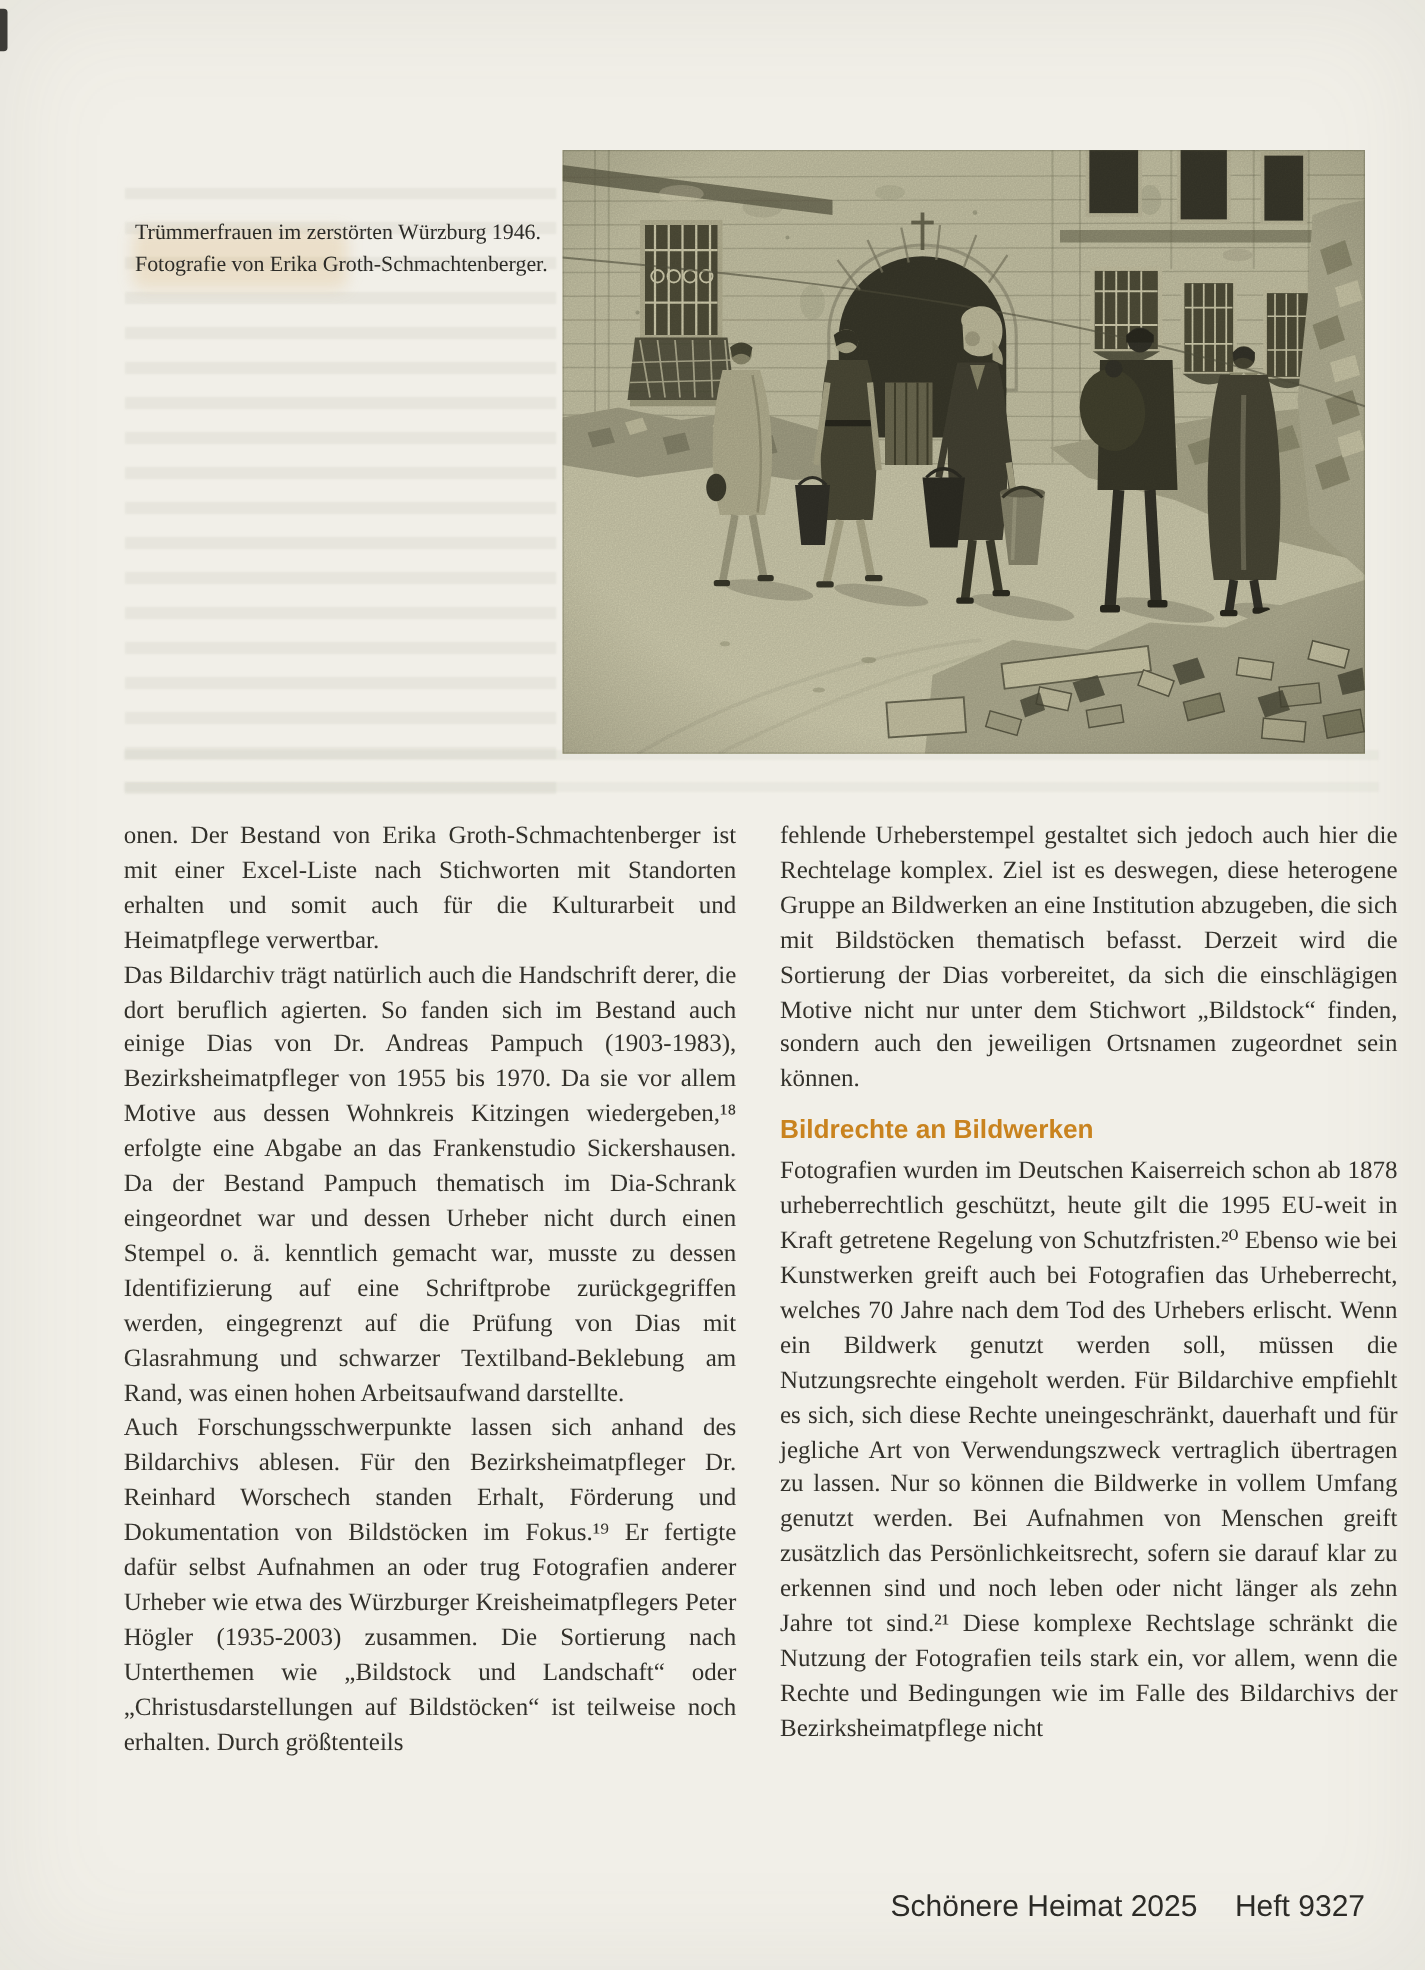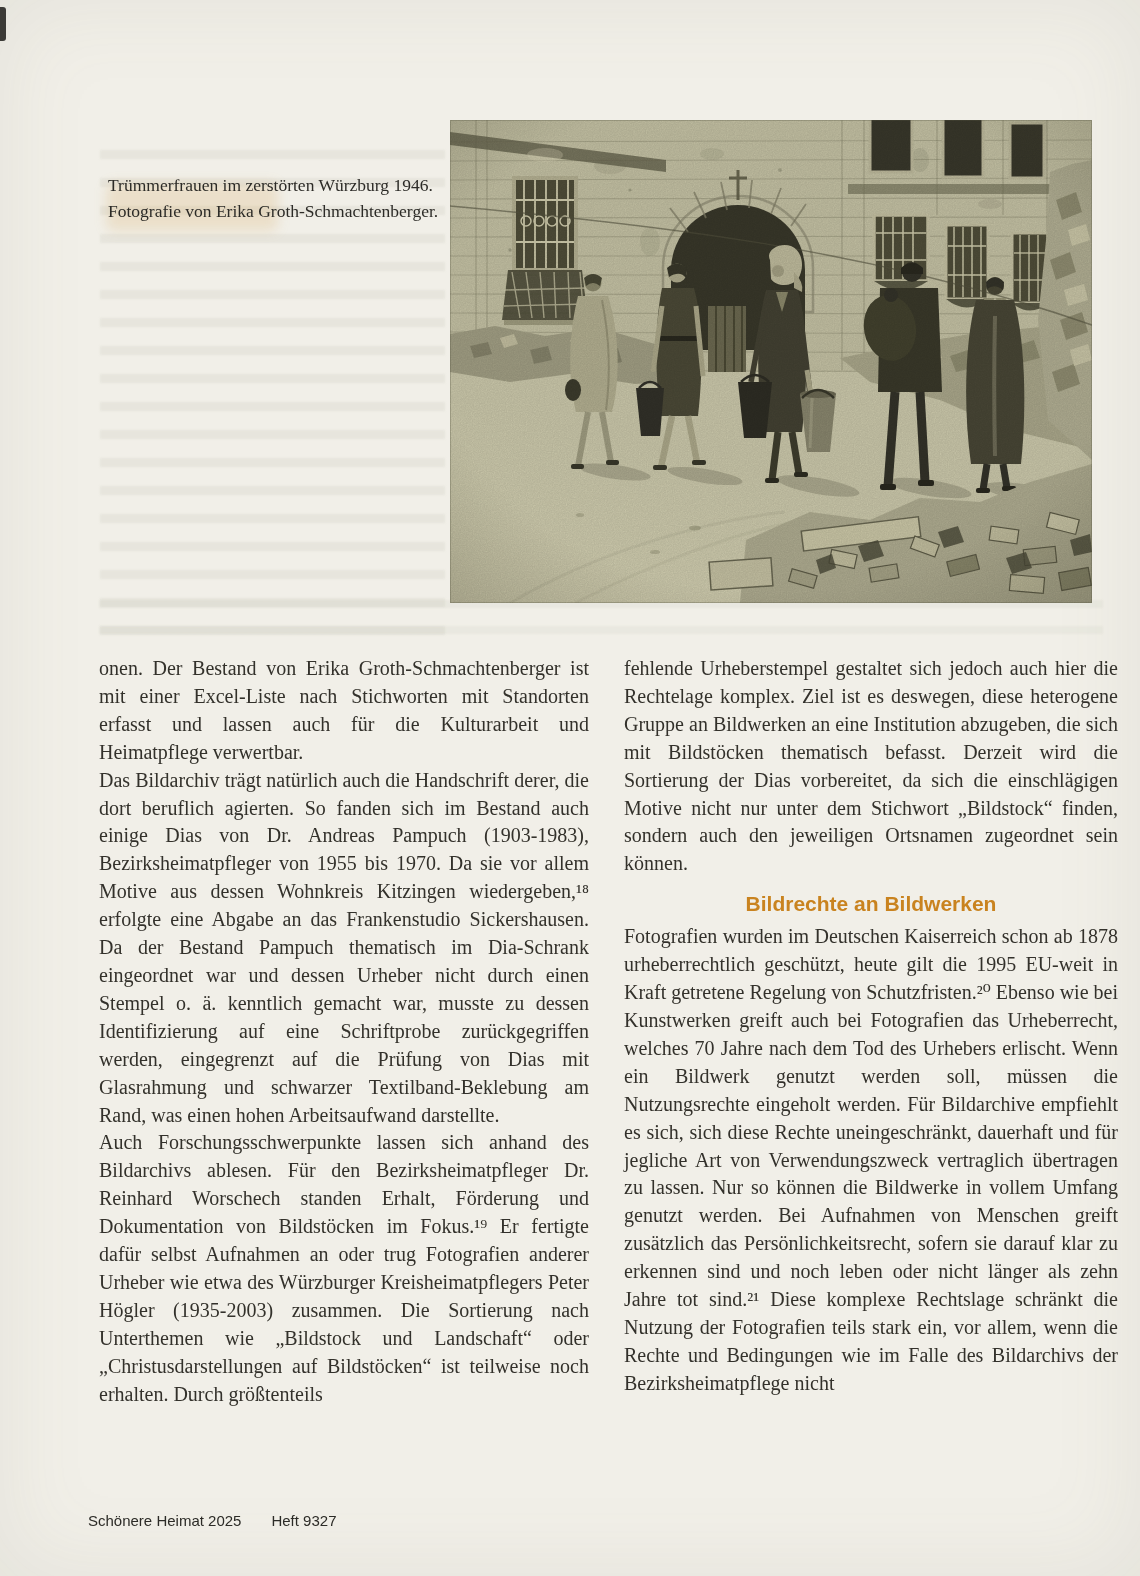--- a/index.html
+++ b/index.html
@@ -40,27 +40,27 @@
     hyphens:auto;-webkit-hyphens:auto;
   }
   .col p{margin:0;}
   .col-left{left:99px;width:490px;}
   .col-right{left:624px;width:494px;}
   .section-heading{
     font-family:"Liberation Sans","DejaVu Sans",sans-serif;
     font-weight:bold;font-size:21px;line-height:24px;
     color:#c9831f;
     margin:14px 0 7px 0;
-    text-align:center;
+    text-align:left;
   }
   .footer{
     position:absolute;left:88px;right:48px;top:1512px;
-    display:flex;justify-content:flex-start;align-items:baseline;
+    display:flex;justify-content:flex-end;align-items:baseline;
     font-family:"Liberation Sans","DejaVu Sans",sans-serif;
-    font-size:15px;color:#2c2b27;
+    font-size:24px;color:#2c2b27;
   }
   .footer .left-group{display:flex;gap:30px;}
 </style>
 </head>
 <body>
 
 <div class="page">
 
   <div class="scan-mark"></div>
 
@@ -405,21 +405,21 @@
         </g>
       </g>
 
       <rect x="0" y="0" width="642" height="483" fill="url(#vignette)"></rect>
       <rect x="0" y="0" width="642" height="483" filter="url(#grain)" opacity="0.13"></rect>
       <rect x="0.5" y="0.5" width="641" height="482" fill="none" stroke="#54523e" stroke-opacity="0.3"></rect>
     </svg>
   </div>
 
   <div class="col col-left">
-    <p>onen. Der Bestand von Erika Groth-Schmachtenberger ist mit einer Excel-Liste nach Stichworten mit Standorten erfasst und lassen auch für die Kulturarbeit und Heimatpflege verwertbar.</p>
+    <p>onen. Der Bestand von Erika Groth-Schmachtenberger ist mit einer Excel-Liste nach Stichworten mit Standorten erhalten und somit auch für die Kulturarbeit und Heimatpflege verwertbar.</p>
     <p>Das Bildarchiv trägt natürlich auch die Handschrift derer, die dort beruflich agierten. So fanden sich im Bestand auch einige Dias von Dr. Andreas Pampuch (1903-1983), Bezirksheimatpfleger von 1955 bis 1970. Da sie vor allem Motive aus dessen Wohnkreis Kitzingen wiedergeben,¹⁸ erfolgte eine Abgabe an das Frankenstudio Sickershausen. Da der Bestand Pampuch thematisch im Dia-Schrank eingeordnet war und dessen Urheber nicht durch einen Stempel o. ä. kenntlich gemacht war, musste zu dessen Identifizierung auf eine Schriftprobe zurückgegriffen werden, eingegrenzt auf die Prüfung von Dias mit Glasrahmung und schwarzer Textilband-Beklebung am Rand, was einen hohen Arbeitsaufwand darstellte.</p>
     <p>Auch Forschungsschwerpunkte lassen sich anhand des Bildarchivs ablesen. Für den Bezirksheimatpfleger Dr. Reinhard Worschech standen Erhalt, Förderung und Dokumentation von Bildstöcken im Fokus.¹⁹ Er fertigte dafür selbst Aufnahmen an oder trug Fotografien anderer Urheber wie etwa des Würzburger Kreisheimatpflegers Peter Högler (1935-2003) zusammen. Die Sortierung nach Unterthemen wie „Bildstock und Landschaft“ oder „Christusdarstellungen auf Bildstöcken“ ist teilweise noch erhalten. Durch größtenteils</p>
   </div>
 
   <div class="col col-right">
     <p>fehlende Urheberstempel gestaltet sich jedoch auch hier die Rechtelage komplex. Ziel ist es deswegen, diese heterogene Gruppe an Bildwerken an eine Institution abzugeben, die sich mit Bildstöcken thematisch befasst. Derzeit wird die Sortierung der Dias vorbereitet, da sich die einschlägigen Motive nicht nur unter dem Stichwort „Bildstock“ finden, sondern auch den jeweiligen Ortsnamen zugeordnet sein können.</p>
     <h2 class="section-heading">Bildrechte an Bildwerken</h2>
     <p>Fotografien wurden im Deutschen Kaiserreich schon ab 1878 urheberrechtlich geschützt, heute gilt die 1995 EU-weit in Kraft getretene Regelung von Schutzfristen.²⁰ Ebenso wie bei Kunstwerken greift auch bei Fotografien das Urheberrecht, welches 70 Jahre nach dem Tod des Urhebers erlischt. Wenn ein Bildwerk genutzt werden soll, müssen die Nutzungsrechte eingeholt werden. Für Bildarchive empfiehlt es sich, sich diese Rechte uneingeschränkt, dauerhaft und für jegliche Art von Verwendungszweck vertraglich übertragen zu lassen. Nur so können die Bildwerke in vollem Umfang genutzt werden. Bei Aufnahmen von Menschen greift zusätzlich das Persönlichkeitsrecht, sofern sie darauf klar zu erkennen sind und noch leben oder nicht länger als zehn Jahre tot sind.²¹ Diese komplexe Rechtslage schränkt die Nutzung der Fotografien teils stark ein, vor allem, wenn die Rechte und Bedingungen wie im Falle des Bildarchivs der Bezirksheimatpflege nicht</p>
   </div>
 

